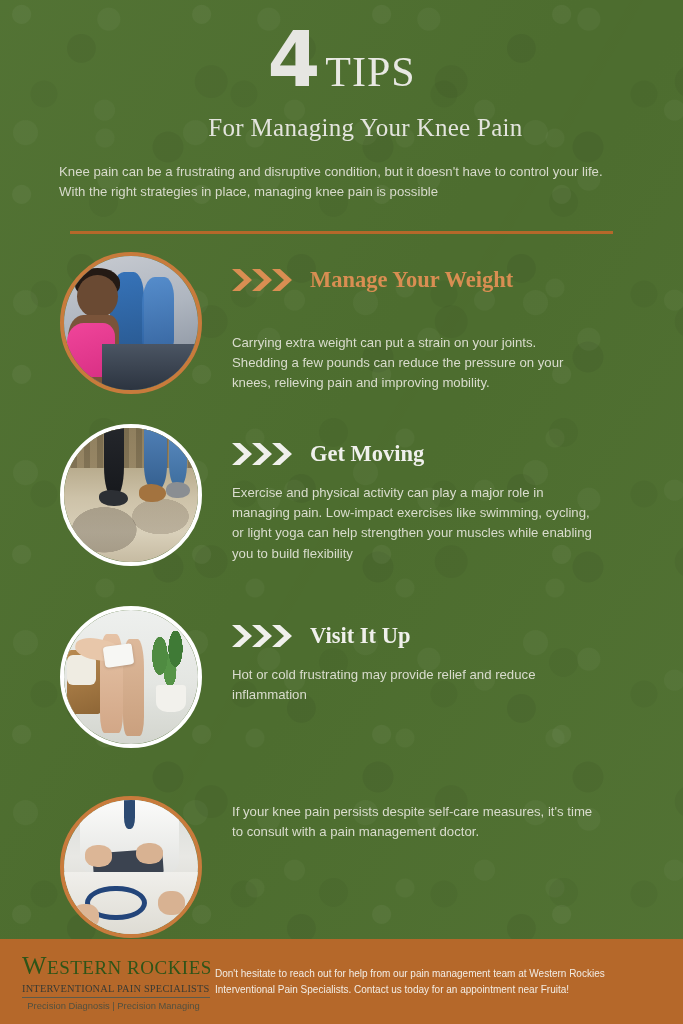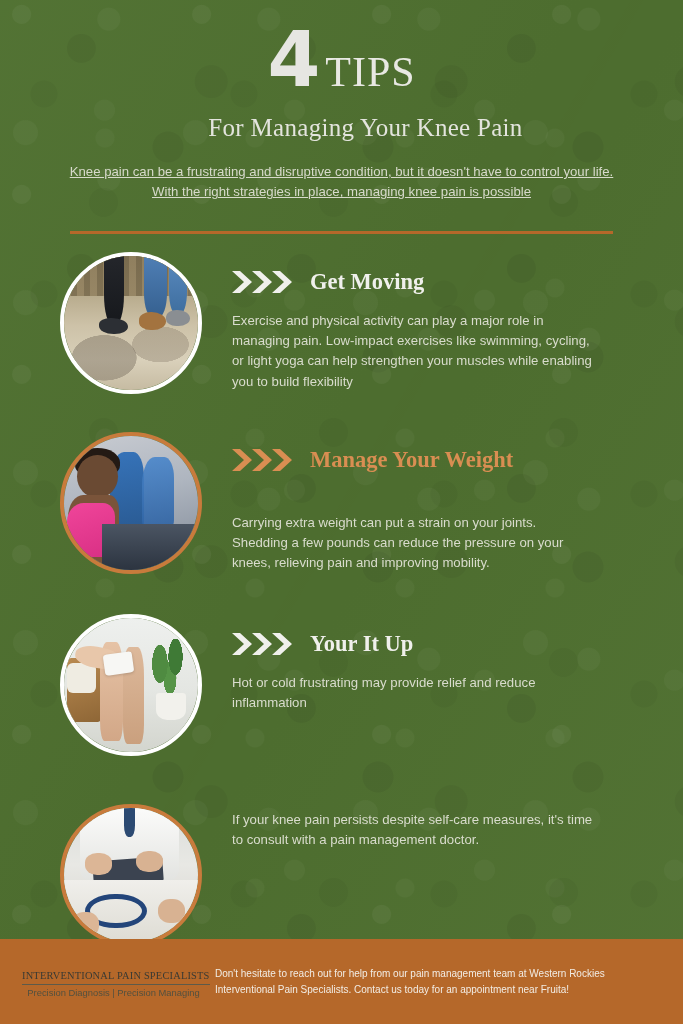--- a/index.html
+++ b/index.html
@@ -53,21 +53,21 @@
   }
   .subtitle{
     margin-top:16px;
     font-family:"Liberation Serif", serif;
     font-size:25px; color:#e3e4dd; letter-spacing:.3px;margin-left:48px;
   }
   .intro{
     margin:20px auto 0;
     width:565px;
     font-size:13.2px; line-height:1.55;
-    color:#d7dacb; text-align:center;text-decoration:underline;
+    color:#d7dacb; text-align:left;
   }
   .divider{
     width:543px; height:3px; margin:28px auto 0;
     background:#b5682a;
   }
 
   
   .tips { margin-top:18px; }
   .tip{
     position:relative;
@@ -260,20 +260,49 @@
       <span class="title-num">4</span>
       <span class="title-word">TIPS</span>
     </div>
     <div class="subtitle">For Managing Your Knee Pain</div>
     <div class="intro">Knee pain can be a frustrating and disruptive condition, but it doesn't have to control your life. With the right strategies in place, managing knee pain is possible</div>
     <div class="divider"></div>
   </div>
 
   <div class="tips">
 
+    <div class="tip tip--2">
+      <div class="photo orange">
+        <div class="img p2">
+          <div class="b1"></div>
+            <div class="b2"></div>
+          <div class="hair"></div>
+            <div class="head"></div>
+          <div class="torso"></div>
+            <div class="top"></div>
+          <div class="mach"></div>
+        </div>
+      </div>
+      <div class="tip-body">
+        <div class="tip-head">
+          <span class="chev">
+            <svg width="62" height="26" viewBox="0 0 62 26" aria-hidden="true">
+              <g fill="#d98e52">
+                <path d="M0 2 L8 2 L20 13 L8 24 L0 24 L12 13 Z"></path>
+                <path d="M20 2 L28 2 L40 13 L28 24 L20 24 L32 13 Z"></path>
+                <path d="M40 2 L48 2 L60 13 L48 24 L40 24 L52 13 Z"></path>
+              </g>
+            </svg>
+          </span>
+          <span class="tip-title orange">Manage Your Weight</span>
+        </div>
+        <div class="tip-text gap">Carrying extra weight can put a strain on your joints. Shedding a few pounds can reduce the pressure on your knees, relieving pain and improving mobility.</div>
+      </div>
+    </div>
+
     <div class="tip tip--1">
       <div class="photo">
         <div class="img p1">
           <div class="fence"></div>
             <div class="leg-a"></div>
             <div class="shoe-a"></div>
           <div class="leg-b"></div>
             <div class="shoe-b"></div>
           <div class="leg-c"></div>
             <div class="shoe-c"></div>
@@ -289,49 +318,20 @@
                 <path d="M40 2 L48 2 L60 13 L48 24 L40 24 L52 13 Z"></path>
               </g>
             </svg>
           </span>
           <span class="tip-title">Get Moving</span>
         </div>
         <div class="tip-text">Exercise and physical activity can play a major role in managing pain. Low-impact exercises like swimming, cycling, or light yoga can help strengthen your muscles while enabling you to build flexibility</div>
       </div>
     </div>
 
-    <div class="tip tip--2">
-      <div class="photo orange">
-        <div class="img p2">
-          <div class="b1"></div>
-            <div class="b2"></div>
-          <div class="hair"></div>
-            <div class="head"></div>
-          <div class="torso"></div>
-            <div class="top"></div>
-          <div class="mach"></div>
-        </div>
-      </div>
-      <div class="tip-body">
-        <div class="tip-head">
-          <span class="chev">
-            <svg width="62" height="26" viewBox="0 0 62 26" aria-hidden="true">
-              <g fill="#d98e52">
-                <path d="M0 2 L8 2 L20 13 L8 24 L0 24 L12 13 Z"></path>
-                <path d="M20 2 L28 2 L40 13 L28 24 L20 24 L32 13 Z"></path>
-                <path d="M40 2 L48 2 L60 13 L48 24 L40 24 L52 13 Z"></path>
-              </g>
-            </svg>
-          </span>
-          <span class="tip-title orange">Manage Your Weight</span>
-        </div>
-        <div class="tip-text gap">Carrying extra weight can put a strain on your joints. Shedding a few pounds can reduce the pressure on your knees, relieving pain and improving mobility.</div>
-      </div>
-    </div>
-
     <div class="tip tip--3">
       <div class="photo">
         <div class="img p3">
           <div class="plant"></div>
             <div class="pot"></div>
           <div class="chair"></div>
             <div class="cush"></div>
           <div class="leg1"></div>
             <div class="leg2"></div>
           <div class="arm"></div>
@@ -342,21 +342,21 @@
         <div class="tip-head">
           <span class="chev">
             <svg width="62" height="26" viewBox="0 0 62 26" aria-hidden="true">
               <g fill="#f0f0ec">
                 <path d="M0 2 L8 2 L20 13 L8 24 L0 24 L12 13 Z"></path>
                 <path d="M20 2 L28 2 L40 13 L28 24 L20 24 L32 13 Z"></path>
                 <path d="M40 2 L48 2 L60 13 L48 24 L40 24 L52 13 Z"></path>
               </g>
             </svg>
           </span>
-          <span class="tip-title">Your It Up</span>
+          <span class="tip-title">Visit It Up</span>
         </div>
         <div class="tip-text">Hot or cold frustrating may provide relief and reduce inflammation</div>
       </div>
     </div>
 
     <div class="tip tip--4">
       <div class="photo orange">
         <div class="img p4">
           <div class="coat"></div>
             <div class="tie"></div>
@@ -371,19 +371,20 @@
       </div>
       <div class="tip-body">
         <div class="tip-text tight">If your knee pain persists despite self-care measures, it's time to consult with a pain management doctor.</div>
       </div>
     </div>
 
   </div>
 
   <div class="footer">
     <div class="logo">
+      <div class="logo-top"><span class="big">W</span><span>ESTERN ROCKIES</span></div>
       <div class="logo-mid">INTERVENTIONAL PAIN SPECIALISTS</div>
       <div class="logo-sub">Precision Diagnosis | Precision Managing</div>
     </div>
     <div class="footer-text">Don't hesitate to reach out for help from our pain management team at Western Rockies Interventional Pain Specialists. Contact us today for an appointment near Fruita!</div>
   </div>
 
 </div>
 
 </body></html>

